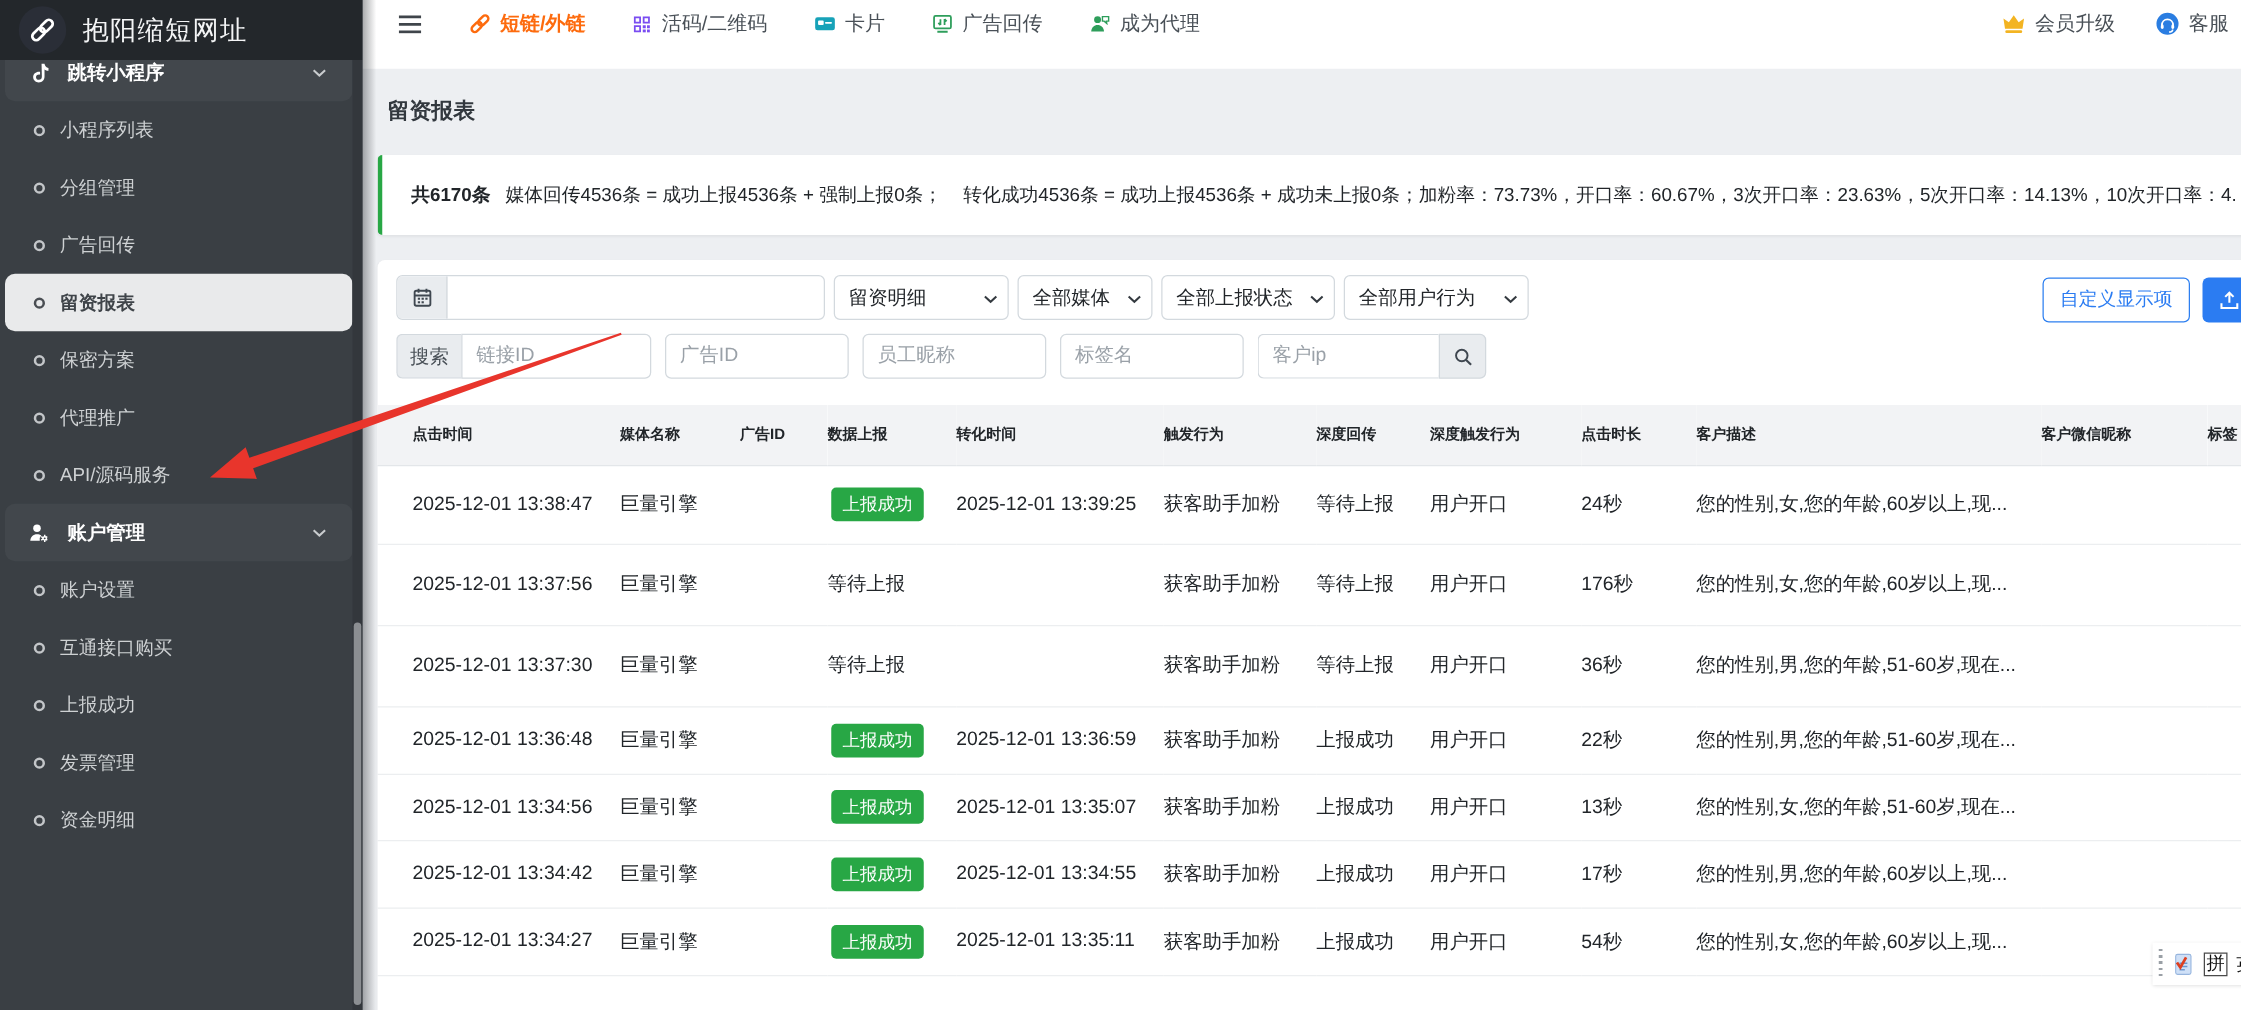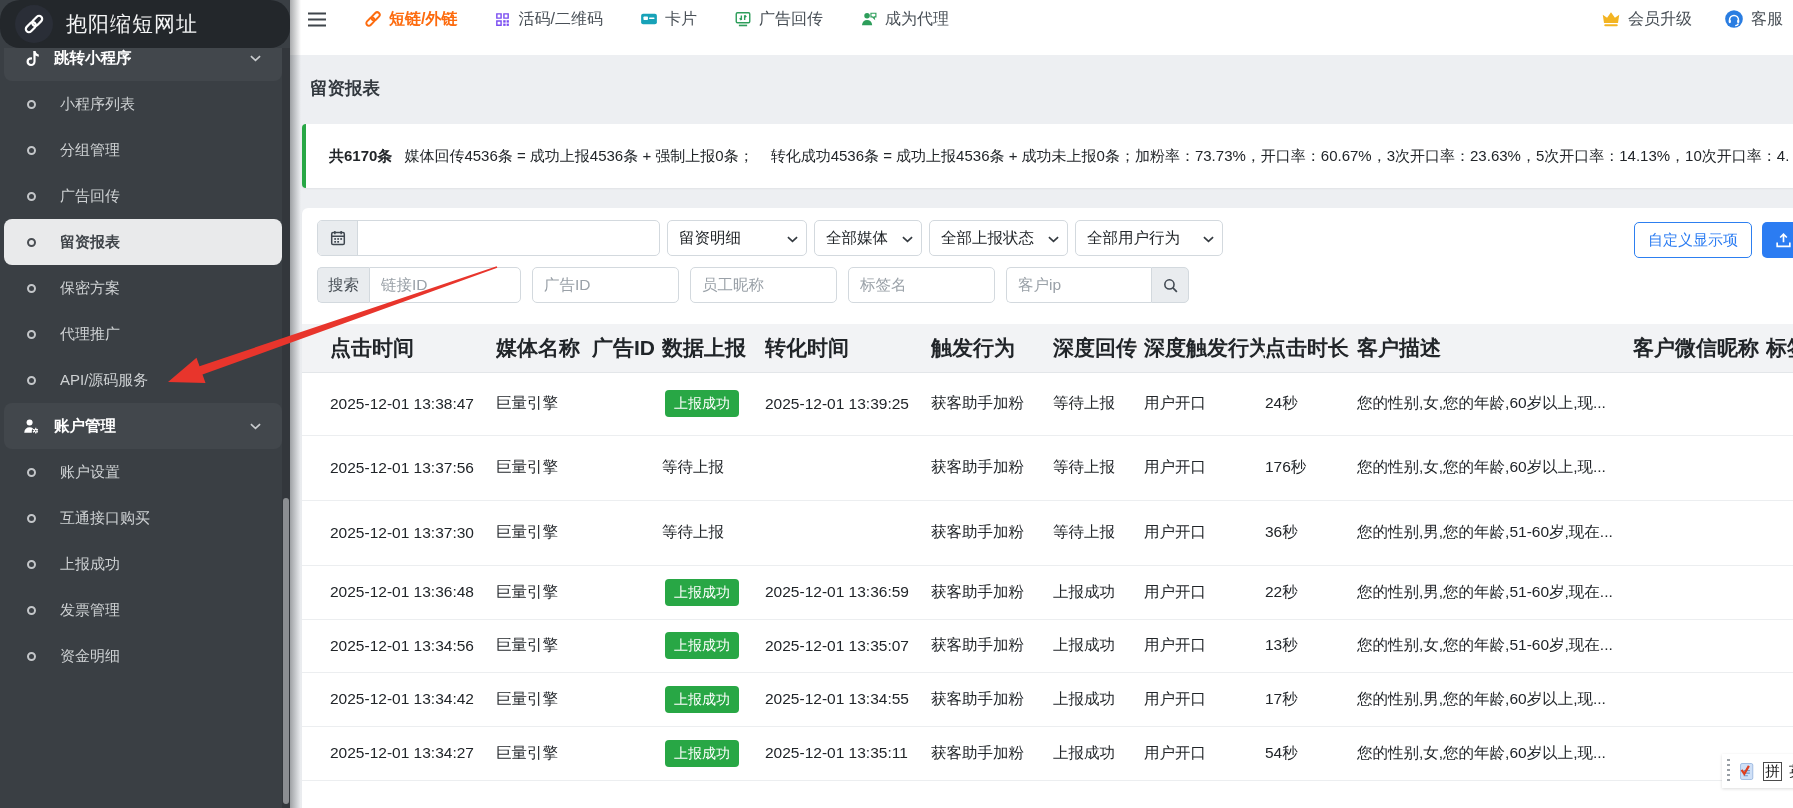--- a/index.html
+++ b/index.html
@@ -3,47 +3,47 @@
 <meta charset="utf-8">
 <style>
   * { margin:0; padding:0; box-sizing:border-box; }
   html,body { width:1793px; height:808px; overflow:hidden; }
   body { position:relative; background:#edeff2; font-family:"Liberation Sans","DejaVu Sans",sans-serif;
          -webkit-font-smoothing:antialiased; }
   .ic { display:block; }
 
   
   .sidebar { position:absolute; left:0; top:0; width:290px; height:808px; background:#3a3f44; z-index:30; }
-  .side-header { height:48px; background:#23272b; display:flex; align-items:center; padding-left:15px;border-radius:20px; }
+  .side-header { height:48px; background:#23272b; display:flex; align-items:center; padding-left:15px; }
   .logo-badge { width:38px; height:38px; border-radius:50%; background:#2a2e37; display:flex;
                 align-items:center; justify-content:center; margin-right:13px; flex:none; }
   .app-title { font-size:21px; color:#f4f5f6; letter-spacing:1px; white-space:nowrap; }
   .side-menu { position:absolute; top:48px; left:4px; width:278px; bottom:0; overflow:hidden; }
   .side-menu .mi:first-child { margin-top:-13px; }
   .mi { height:46px; display:flex; align-items:center; border-radius:8px; padding-left:23px;
         position:relative; font-size:15px; cursor:pointer; }
   .mi .milabel { white-space:nowrap; }
   .mi.group { padding-left:18px; font-weight:bold; color:#fff; background:#42474c; font-size:15.5px; }
   .mi.group .gicon { width:19px; margin-right:13px; display:flex; }
   .mi.group .chev { position:absolute; right:21px; top:20px; }
-  .mi.item { color:#ced1d3;gap:12px; }
+  .mi.item { color:#ced1d3; }
   .mi.item .bullet { width:9px; height:9px; border:2px solid #c3c6c9; border-radius:50%;
                      margin-right:12px; flex:none; }
   .mi.item.hover { background:#474c52; color:#fff; font-weight:600; }
   .mi.item.active { background:#e9eaeb; color:#3f4449; font-weight:600; }
   .mi.item.active .bullet { border-color:#4a4e53; }
   .side-track { position:absolute; right:0; top:48px; width:8px; bottom:0; background:#33373c; }
   .side-thumb { position:absolute; right:1px; top:450px; width:6px; height:306px; border-radius:3px;
                 background:#8b8e92; }
   .sidebar-shadow { position:absolute; left:290px; top:0; width:11px; height:808px; z-index:25;
                     background:linear-gradient(to right, rgba(40,44,48,.40), rgba(40,44,48,0)); }
 
   
   .topbar { position:absolute; left:290px; top:0; width:1503px; height:55px; background:#fff; z-index:10; }
-  .topbar-inner { display:flex; align-items:center; height:38px; padding-left:18px; }
+  .topbar-inner { display:flex; align-items:center; height:38px; padding-left:29px; }
   .burger { margin-right:38px; cursor:pointer; display:flex; }
   .nav-item { display:flex; align-items:center; gap:7px; margin-right:37px; font-size:16px;
               color:#495057; cursor:pointer; white-space:nowrap; }
   .nav-item .nicon { display:flex; }
   .nav-item.active { color:#fd6b0e; font-weight:700; }
   .topbar-right { margin-left:auto; display:flex; align-items:center; padding-right:10px; }
   .topbar-right .nav-item { margin-right:0; margin-left:32px; }
 
   
   .main { position:absolute; left:290px; top:55px; width:1503px; height:753px; overflow:hidden;
@@ -86,21 +86,21 @@
   .si { width:147px; margin-left:11px; border:1px solid #d3d9de; border-radius:5px; padding:0 11px;
         font-size:15.5px; color:#212529; }
   .s-last { width:145px; margin-left:11px; border:1px solid #d3d9de; border-right:none;
             border-radius:5px 0 0 5px; padding:0 11px; font-size:15.5px; color:#212529; }
   .sbtn { width:38px; background:#e9ecef; border:1px solid #d3d9de; border-radius:0 5px 5px 0;
           display:flex; align-items:center; justify-content:center; cursor:pointer; }
   ::placeholder { color:#9aa1a8; opacity:1; }
 
   table { margin-top:21px; border-collapse:collapse; table-layout:fixed; width:1588px; }
   thead tr { height:48px; }
-  th { background:#f2f3f5; font-size:21px; font-weight:700; color:#212529; text-align:left;
+  th { background:#f2f3f5; font-size:12px; font-weight:700; color:#212529; text-align:left;
        padding:0; vertical-align:middle; border-bottom:1px solid #e3e6e9; white-space:nowrap;
        overflow:hidden; }
   th:first-child, td:first-child { padding-left:28px; }
   td { font-size:15.5px; color:#212529; padding:0; vertical-align:middle; white-space:nowrap;
        overflow:hidden; }
   .trow { border-bottom:1px solid #eceef0; }
   .badge { display:inline-block; margin-left:3px; background:#28a745; color:#fff; font-size:14px; line-height:1;
            padding:6px 9px 7px; border-radius:4px; }
 
   

